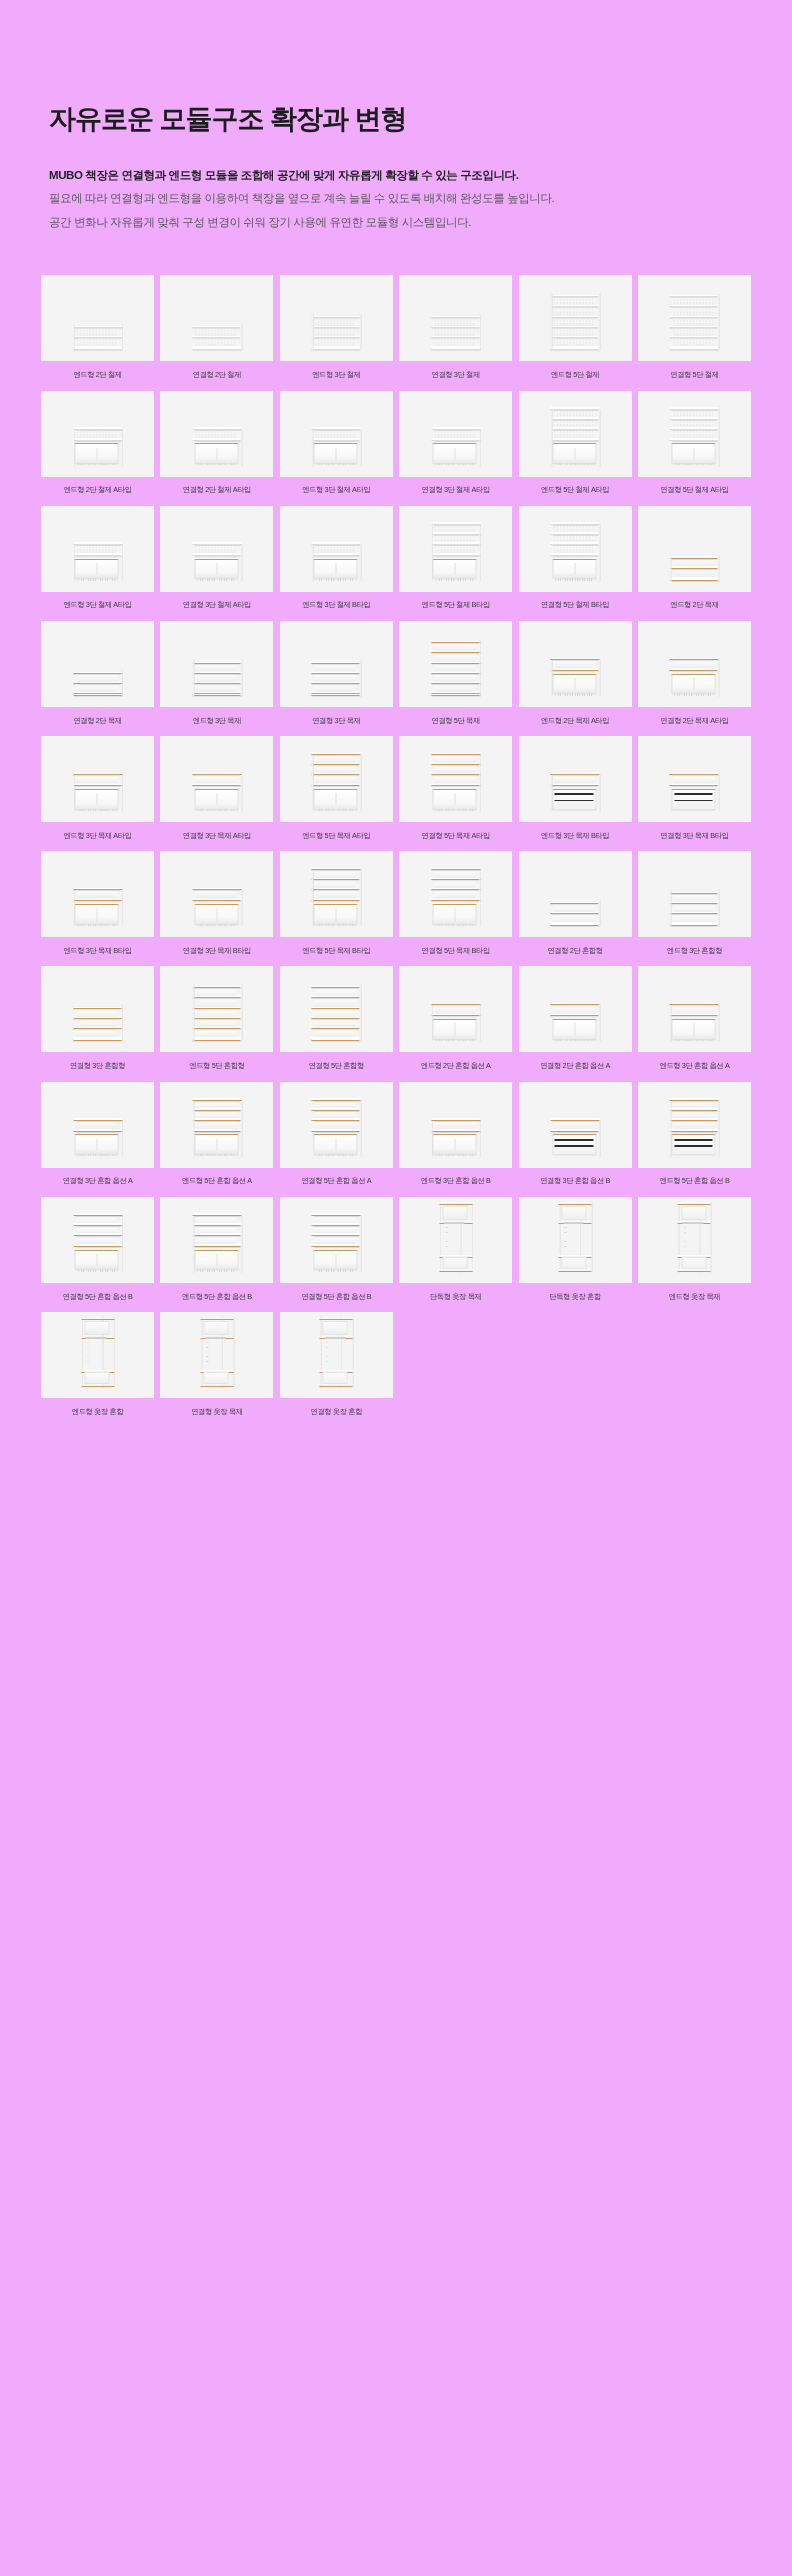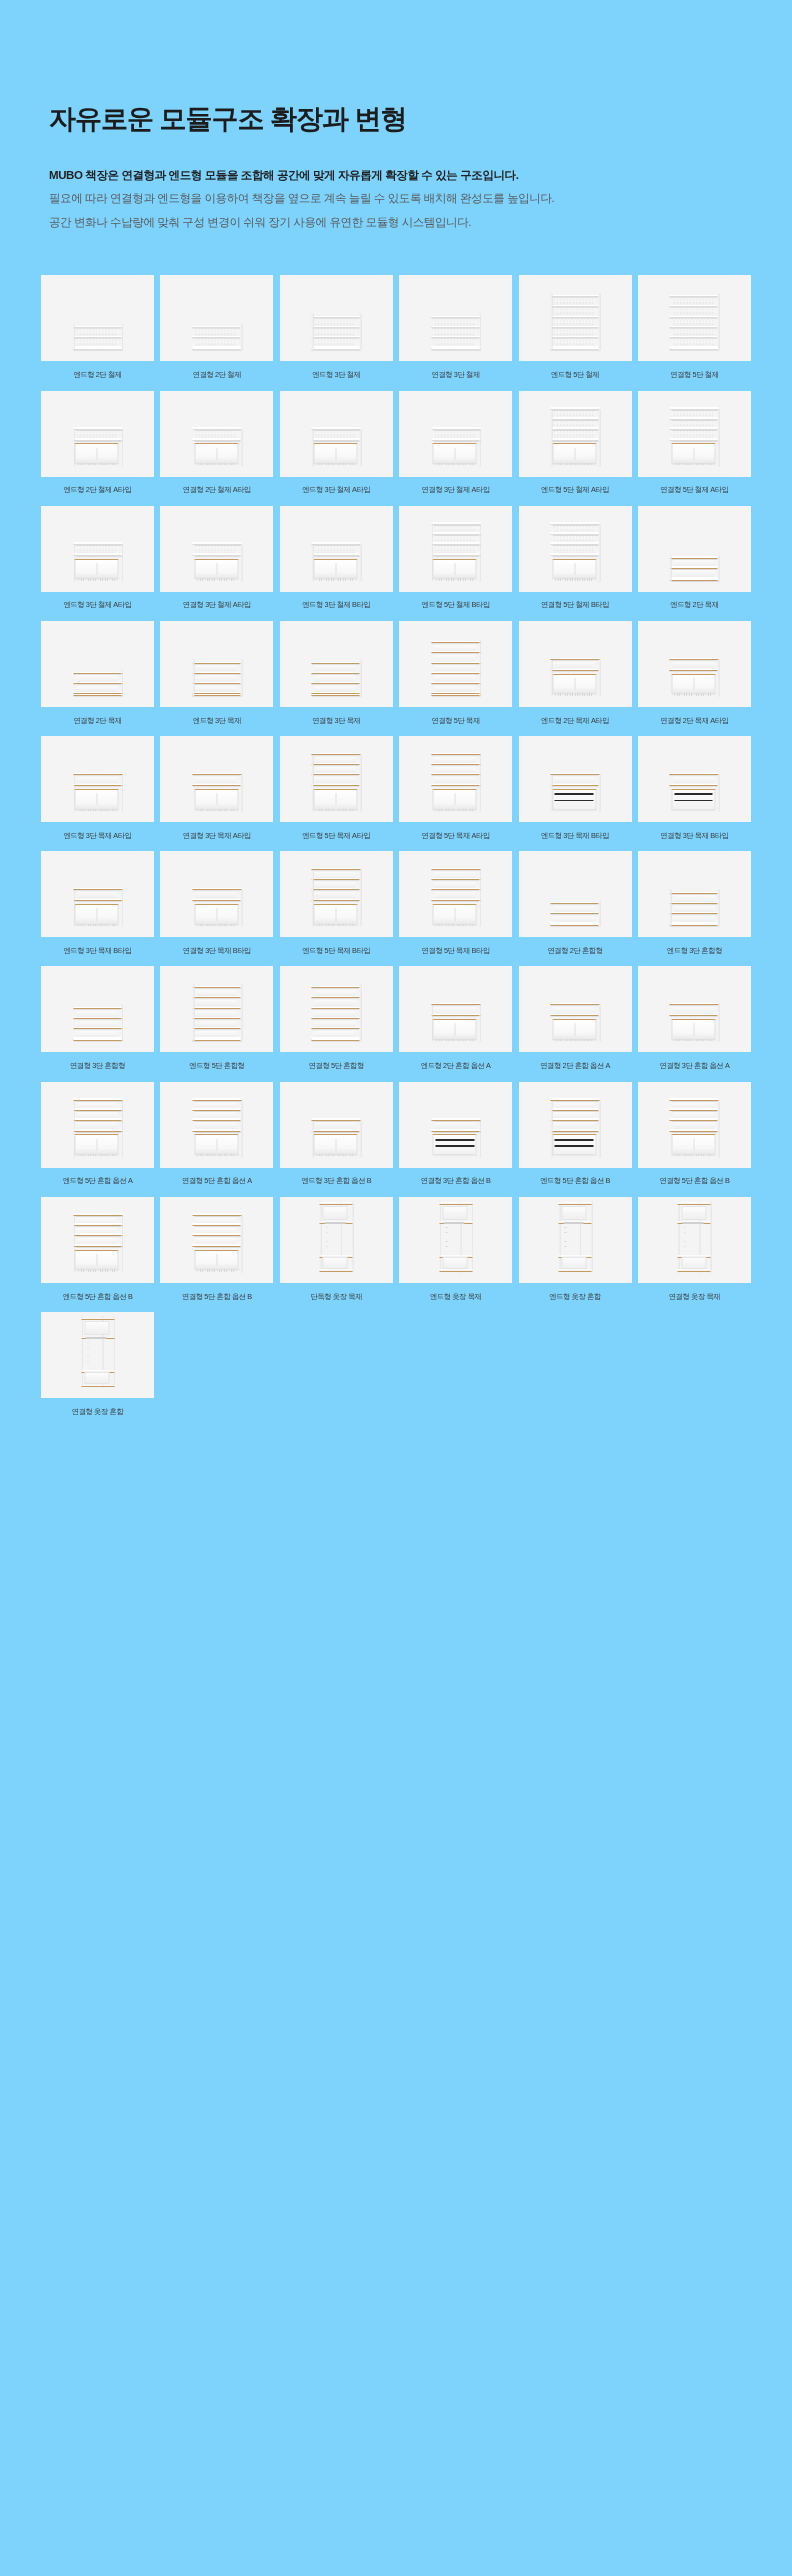--- a/index.html
+++ b/index.html
@@ -6,21 +6,21 @@
   * { box-sizing: border-box; margin: 0; padding: 0; }
   html, body {
     width: 792px;
     background: #ffffff;
     font-family: "Liberation Sans", "DejaVu Sans", sans-serif;
     -webkit-font-smoothing: antialiased;
   }
   .page {
     width: 792px;
     min-height: 2576px;
-    background: #7dd3fc;
+    background: #f0abfc;
     position: relative;
     padding: 0 0 32px 0;
   }
 
   
   .header { padding: 103px 0 0 49px; }
   .page-title {
     font-size: 27px;
     font-weight: 700;
     letter-spacing: -1px;
@@ -158,21 +158,21 @@
 </head>
 <body>
 
 <div class="page">
 
   <div class="header">
     <h1 class="page-title">자유로운 모듈구조 확장과 변형</h1>
     <div class="subtitle-block">
       <p class="sub-line strong">MUBO 책장은 연결형과 엔드형 모듈을 조합해 공간에 맞게 자유롭게 확장할 수 있는 구조입니다.</p>
       <p class="sub-line">필요에 따라 연결형과 엔드형을 이용하여 책장을 옆으로 계속 늘릴 수 있도록 배치해 완성도를 높입니다.</p>
-      <p class="sub-line">공간 변화나 수납량에 맞춰 구성 변경이 쉬워 장기 사용에 유연한 모듈형 시스템입니다.</p>
+      <p class="sub-line">공간 변화나 자유롭게 맞춰 구성 변경이 쉬워 장기 사용에 유연한 모듈형 시스템입니다.</p>
     </div>
   </div>
 
   <div class="grid" id="product-grid">
       <div class="cell">
         <div class="thumb">
           <div class="unit" style="width: 49px; height: 25px;">
             <div class="backpanel" style="left: 3.2px; bottom: 4px; width: 41px; height: 6.3px;"></div>
             <div class="board steel" style="left: 0px; bottom: 1.6px; width: 49px; height: 2.4px;"></div>
             <div class="backpanel" style="left: 3.2px; bottom: 14.3px; width: 41px; height: 6.3px;"></div>
@@ -866,20 +866,36 @@
       <div class="cell">
         <div class="thumb">
           <div class="unit" style="width: 49px; height: 36px;">
             <div class="cabinet" style="left: 1.6px; bottom: 1.6px; width: 44px; height: 20.6px; border-top-color: rgb(198, 154, 99);">
               <div class="door-split"></div>
               <div class="toe"></div>
             </div>
             <div class="backpanel plain" style="left: 3.2px; bottom: 28px; width: 41px; height: 6.3px;"></div>
             <div class="board wood" style="left: 0px; bottom: 25px; width: 49px; height: 2.4px; border-bottom-color: rgb(198, 154, 99);"></div>
             <div class="board wood" style="left: 0px; bottom: 36px; width: 49px; height: 2.4px; border-bottom-color: rgb(198, 154, 99);"></div>
+            <div class="post" style="left: 0px; bottom: 0px; height: 36px;"></div>
+            <div class="post" style="left: 48px; bottom: 0px; height: 36px;"></div>
+          </div>
+        </div>
+        <div class="caption">엔드형 3단 혼합 옵션 A</div>
+      </div>
+      <div class="cell">
+        <div class="thumb">
+          <div class="unit" style="width: 49px; height: 36px;">
+            <div class="cabinet" style="left: 1.6px; bottom: 1.6px; width: 44px; height: 20.6px; border-top-color: rgb(198, 154, 99);">
+              <div class="door-split"></div>
+              <div class="toe"></div>
+            </div>
+            <div class="backpanel plain" style="left: 3.2px; bottom: 28px; width: 41px; height: 6.3px;"></div>
+            <div class="board wood" style="left: 0px; bottom: 25px; width: 49px; height: 2.4px; border-bottom-color: rgb(198, 154, 99);"></div>
+            <div class="board wood" style="left: 0px; bottom: 36px; width: 49px; height: 2.4px; border-bottom-color: rgb(198, 154, 99);"></div>
             <div class="post" style="left: 48px; bottom: 0px; height: 36px;"></div>
           </div>
         </div>
         <div class="caption">연결형 3단 혼합 옵션 A</div>
       </div>
       <div class="cell">
         <div class="thumb">
           <div class="unit" style="width: 49px; height: 56px;">
             <div class="cabinet" style="left: 1.6px; bottom: 1.6px; width: 44px; height: 20.6px; border-top-color: rgb(198, 154, 99);">
               <div class="door-split"></div>
@@ -1057,78 +1073,98 @@
               <div class="rail" style="left: 0px; bottom: 14.3px; width: 33px; border-bottom-color: rgb(198, 154, 99);"></div>
               <div class="rail" style="left: 0px; bottom: 48px; width: 33px; border-bottom-color: rgb(198, 154, 99);"></div>
               <div class="rail" style="left: 0px; bottom: 67px; width: 33px; border-bottom-color: rgb(198, 154, 99);"></div>
               <div class="box" style="left: 3.2px; bottom: 52px; width: 25px; height: 13.5px;"></div>
               <div class="box" style="left: 3.2px; bottom: 3.2px; width: 25px; height: 12px;"></div>
               <div class="hangbar" style="left: 4.8px; bottom: 48px; width: 20.6px;"></div>
               <div class="hooks" style="left: 6.3px; bottom: 20.6px; height: 24px;"></div>
             </div>
           </div>
         </div>
-        <div class="caption">엔드형 옷장 목재</div>
+        <div class="caption">단독형 옷장 혼합</div>
       </div>
       <div class="cell">
         <div class="thumb">
           <div class="unit" style="width: 33px; height: 70px;">
             <div class="wframe" style="left: 0px; bottom: 0px; width: 33px; height: 70px;">
               <div class="post" style="left: 0px; bottom: 0px; height: 70px;"></div>
               <div class="post" style="left: 32px; bottom: 0px; height: 70px;"></div>
               <div class="post" style="left: 20.6px; bottom: 0px; height: 70px;"></div>
               <div class="rail" style="left: 0px; bottom: 0px; width: 33px; border-bottom-color: rgb(198, 154, 99);"></div>
               <div class="rail" style="left: 0px; bottom: 14.3px; width: 33px; border-bottom-color: rgb(198, 154, 99);"></div>
               <div class="rail" style="left: 0px; bottom: 48px; width: 33px; border-bottom-color: rgb(198, 154, 99);"></div>
               <div class="rail" style="left: 0px; bottom: 67px; width: 33px; border-bottom-color: rgb(198, 154, 99);"></div>
               <div class="box" style="left: 3.2px; bottom: 52px; width: 25px; height: 13.5px;"></div>
               <div class="box" style="left: 3.2px; bottom: 3.2px; width: 25px; height: 12px;"></div>
               <div class="hangbar" style="left: 4.8px; bottom: 48px; width: 20.6px;"></div>
               <div class="hooks" style="left: 6.3px; bottom: 20.6px; height: 24px;"></div>
             </div>
           </div>
         </div>
-        <div class="caption">엔드형 옷장 혼합</div>
+        <div class="caption">엔드형 옷장 목재</div>
       </div>
       <div class="cell">
         <div class="thumb">
           <div class="unit" style="width: 33px; height: 70px;">
             <div class="wframe" style="left: 0px; bottom: 0px; width: 33px; height: 70px;">
               <div class="post" style="left: 0px; bottom: 0px; height: 70px;"></div>
               <div class="post" style="left: 32px; bottom: 0px; height: 70px;"></div>
               <div class="post" style="left: 20.6px; bottom: 0px; height: 70px;"></div>
               <div class="rail" style="left: 0px; bottom: 0px; width: 33px; border-bottom-color: rgb(198, 154, 99);"></div>
               <div class="rail" style="left: 0px; bottom: 14.3px; width: 33px; border-bottom-color: rgb(198, 154, 99);"></div>
               <div class="rail" style="left: 0px; bottom: 48px; width: 33px; border-bottom-color: rgb(198, 154, 99);"></div>
               <div class="rail" style="left: 0px; bottom: 67px; width: 33px; border-bottom-color: rgb(198, 154, 99);"></div>
               <div class="box" style="left: 3.2px; bottom: 52px; width: 25px; height: 13.5px;"></div>
               <div class="box" style="left: 3.2px; bottom: 3.2px; width: 25px; height: 12px;"></div>
               <div class="hangbar" style="left: 4.8px; bottom: 48px; width: 20.6px;"></div>
               <div class="hooks" style="left: 6.3px; bottom: 20.6px; height: 24px;"></div>
             </div>
           </div>
         </div>
-        <div class="caption">연결형 옷장 목재</div>
+        <div class="caption">엔드형 옷장 혼합</div>
       </div>
       <div class="cell">
         <div class="thumb">
           <div class="unit" style="width: 33px; height: 70px;">
             <div class="wframe" style="left: 0px; bottom: 0px; width: 33px; height: 70px;">
               <div class="post" style="left: 0px; bottom: 0px; height: 70px;"></div>
               <div class="post" style="left: 32px; bottom: 0px; height: 70px;"></div>
               <div class="post" style="left: 20.6px; bottom: 0px; height: 70px;"></div>
               <div class="rail" style="left: 0px; bottom: 0px; width: 33px; border-bottom-color: rgb(198, 154, 99);"></div>
               <div class="rail" style="left: 0px; bottom: 14.3px; width: 33px; border-bottom-color: rgb(198, 154, 99);"></div>
               <div class="rail" style="left: 0px; bottom: 48px; width: 33px; border-bottom-color: rgb(198, 154, 99);"></div>
               <div class="rail" style="left: 0px; bottom: 67px; width: 33px; border-bottom-color: rgb(198, 154, 99);"></div>
               <div class="box" style="left: 3.2px; bottom: 52px; width: 25px; height: 13.5px;"></div>
               <div class="box" style="left: 3.2px; bottom: 3.2px; width: 25px; height: 12px;"></div>
               <div class="hangbar" style="left: 4.8px; bottom: 48px; width: 20.6px;"></div>
               <div class="hooks" style="left: 6.3px; bottom: 20.6px; height: 24px;"></div>
             </div>
           </div>
         </div>
+        <div class="caption">연결형 옷장 목재</div>
+      </div>
+      <div class="cell">
+        <div class="thumb">
+          <div class="unit" style="width: 33px; height: 70px;">
+            <div class="wframe" style="left: 0px; bottom: 0px; width: 33px; height: 70px;">
+              <div class="post" style="left: 0px; bottom: 0px; height: 70px;"></div>
+              <div class="post" style="left: 32px; bottom: 0px; height: 70px;"></div>
+              <div class="post" style="left: 20.6px; bottom: 0px; height: 70px;"></div>
+              <div class="rail" style="left: 0px; bottom: 0px; width: 33px; border-bottom-color: rgb(198, 154, 99);"></div>
+              <div class="rail" style="left: 0px; bottom: 14.3px; width: 33px; border-bottom-color: rgb(198, 154, 99);"></div>
+              <div class="rail" style="left: 0px; bottom: 48px; width: 33px; border-bottom-color: rgb(198, 154, 99);"></div>
+              <div class="rail" style="left: 0px; bottom: 67px; width: 33px; border-bottom-color: rgb(198, 154, 99);"></div>
+              <div class="box" style="left: 3.2px; bottom: 52px; width: 25px; height: 13.5px;"></div>
+              <div class="box" style="left: 3.2px; bottom: 3.2px; width: 25px; height: 12px;"></div>
+              <div class="hangbar" style="left: 4.8px; bottom: 48px; width: 20.6px;"></div>
+              <div class="hooks" style="left: 6.3px; bottom: 20.6px; height: 24px;"></div>
+            </div>
+          </div>
+        </div>
         <div class="caption">연결형 옷장 혼합</div>
       </div>
     </div>
 
 </div>
 
 
 </body></html>

